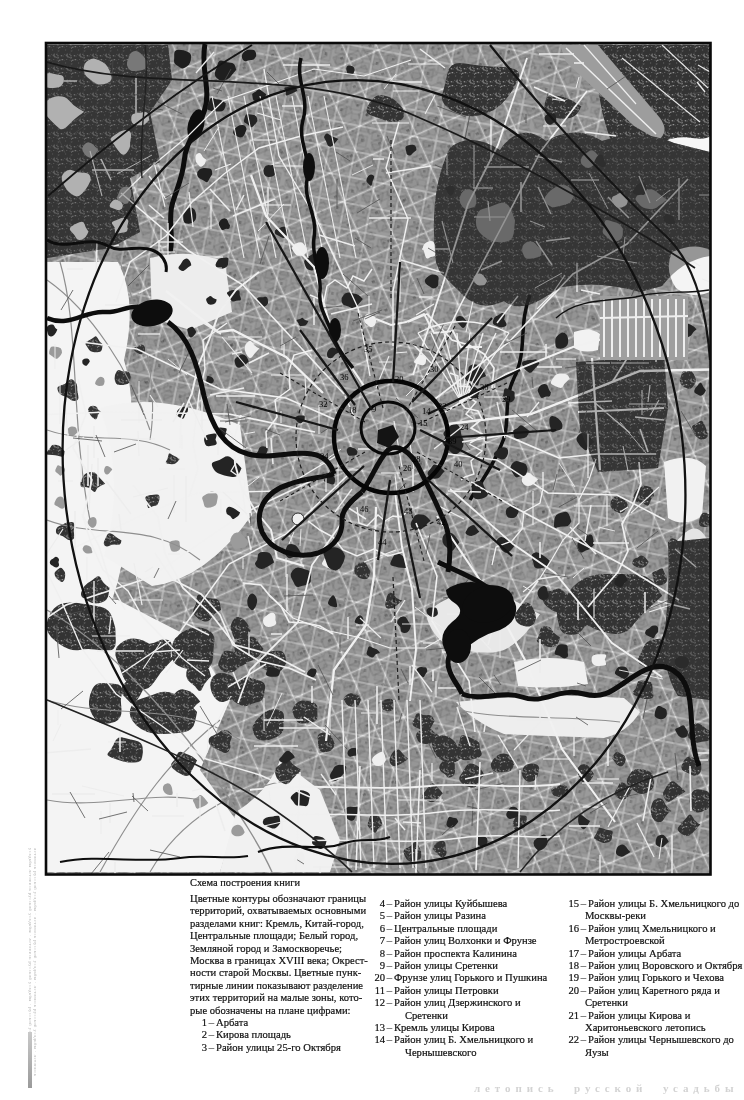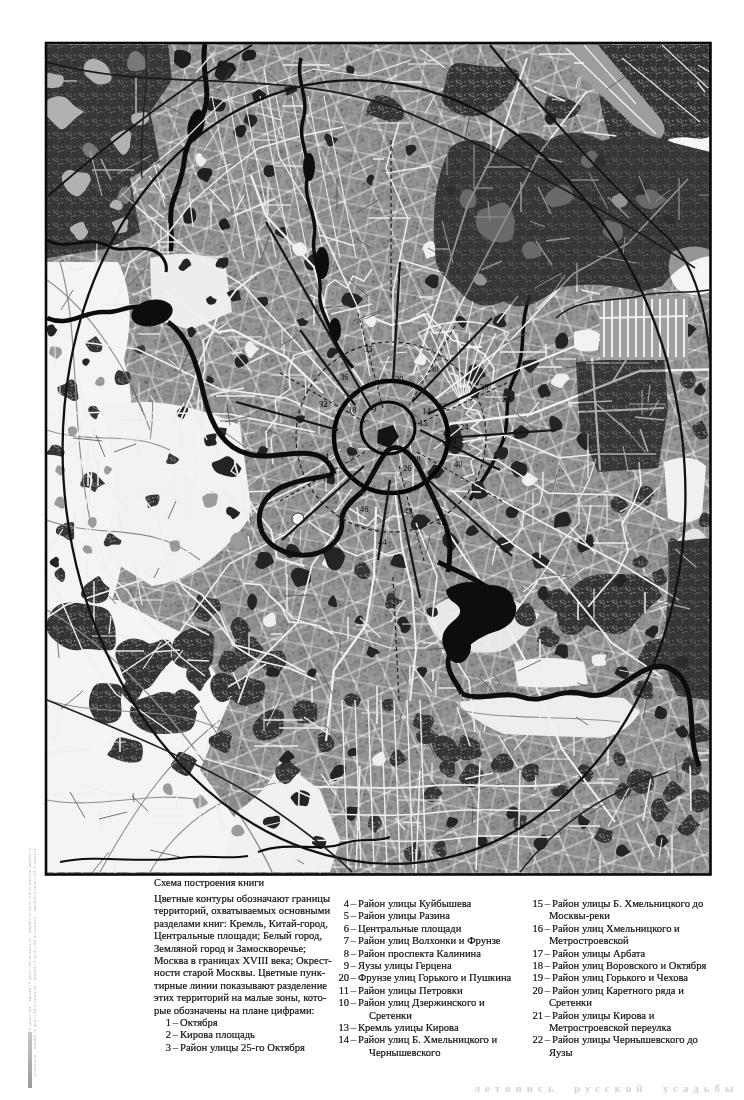--- a/index.html
+++ b/index.html
@@ -1,17 +1,17 @@
 <!DOCTYPE html>
 <html><head><meta charset="utf-8">
 <style>
 html,body{margin:0;padding:0;background:#fff;width:744px;height:1100px;overflow:hidden;}
 body{position:relative;font-family:"Liberation Serif",serif;}
 .abs{position:absolute;}
-.leg{font-size:10.6px;line-height:12.4px;color:#121212;-webkit-text-stroke:0.2px #121212;}
+.leg{font-size:10.6px;line-height:12.4px;color:#121212;margin-left:36px;-webkit-text-stroke:0.2px #121212;}
 .li{display:flex;white-space:nowrap;}
 .li .n{display:inline-block;width:13px;text-align:right;flex:none;}
 .li .d{display:inline-block;width:9px;text-align:center;flex:none;}
 .li.cont{display:block;}
 </style></head>
 <body>
 
 <svg class="abs" style="left:0;top:0" width="744" height="1100" viewBox="0 0 744 1100">
 <defs>
       <pattern id="st" width="13" height="13" patternUnits="userSpaceOnUse">
@@ -1011,21 +1011,21 @@
 </svg>
 
 <div class="abs leg" style="left:154px;top:876.5px;font-size:10.4px;">Схема построения книги</div>
 
 <div class="abs leg" style="left:154px;top:893px;width:190px;white-space:nowrap;">Цветные контуры обозначают границы<br>территорий, охватываемых основными<br>разделами книг: Кремль, Китай-город,<br>Центральные площади; Белый город,<br>Земляной город и Замоскворечье;<br>Москва в границах XVIII века; Окрест-<br>ности старой Москвы. Цветные пунк-<br>тирные линии показывают разделение<br>этих территорий на малые зоны, кото-<br>рые обозначены на плане цифрами:</div>
 
 <div class="abs leg" style="left:158px;top:1017px;">
     <div class="li">
       <span class="n">1</span>
       <span class="d">–</span>
-      <span class="t">Октября</span>
+      <span class="t">Арбата</span>
     </div>
     <div class="li">
       <span class="n">2</span>
       <span class="d">–</span>
       <span class="t">Кирова площадь</span>
     </div>
     <div class="li">
       <span class="n">3</span>
       <span class="d">–</span>
       <span class="t">Район улицы 25-го Октября</span>
@@ -1054,34 +1054,34 @@
       <span class="t">Район улиц Волхонки и Фрунзе</span>
     </div>
     <div class="li">
       <span class="n">8</span>
       <span class="d">–</span>
       <span class="t">Район проспекта Калинина</span>
     </div>
     <div class="li">
       <span class="n">9</span>
       <span class="d">–</span>
-      <span class="t">Яузы улицы Герцена</span>
+      <span class="t">Район улицы Сретенки</span>
     </div>
     <div class="li">
       <span class="n">20</span>
       <span class="d">–</span>
       <span class="t">Фрунзе улиц Горького и Пушкина</span>
     </div>
     <div class="li">
       <span class="n">11</span>
       <span class="d">–</span>
       <span class="t">Район улицы Петровки</span>
     </div>
     <div class="li">
-      <span class="n">10</span>
+      <span class="n">12</span>
       <span class="d">–</span>
       <span class="t">Район улиц Дзержинского и</span>
     </div>
     <div class="li cont" style="padding-left:33px">Сретенки</div>
     <div class="li">
       <span class="n">13</span>
       <span class="d">–</span>
       <span class="t">Кремль улицы Кирова</span>
     </div>
     <div class="li">
@@ -1124,21 +1124,21 @@
       <span class="n">20</span>
       <span class="d">–</span>
       <span class="t">Район улиц Каретного ряда и</span>
     </div>
     <div class="li cont" style="padding-left:19px">Сретенки</div>
     <div class="li">
       <span class="n">21</span>
       <span class="d">–</span>
       <span class="t">Район улицы Кирова и</span>
     </div>
-    <div class="li cont" style="padding-left:19px">Метростроевской переулка</div>
+    <div class="li cont" style="padding-left:19px">Харитоньевского летопись</div>
     <div class="li">
       <span class="n">22</span>
       <span class="d">–</span>
       <span class="t">Район улицы Чернышевского до</span>
     </div>
     <div class="li cont" style="padding-left:19px">Яузы</div>
   </div>
 
 <div class="abs" style="left:38px;top:848px;width:245px;transform:rotate(90deg);transform-origin:0 0;font-size:4.6px;letter-spacing:0.5px;color:#b9b9b9;line-height:5.4px;white-space:nowrap;">летопись русской усадьбы · летопись русской усадьбы · летопись русской усадьбы · летопись<br>усадьбы летопись русской усадьбы · летопись русской усадьбы · русской усадьбы летопись</div>
 

